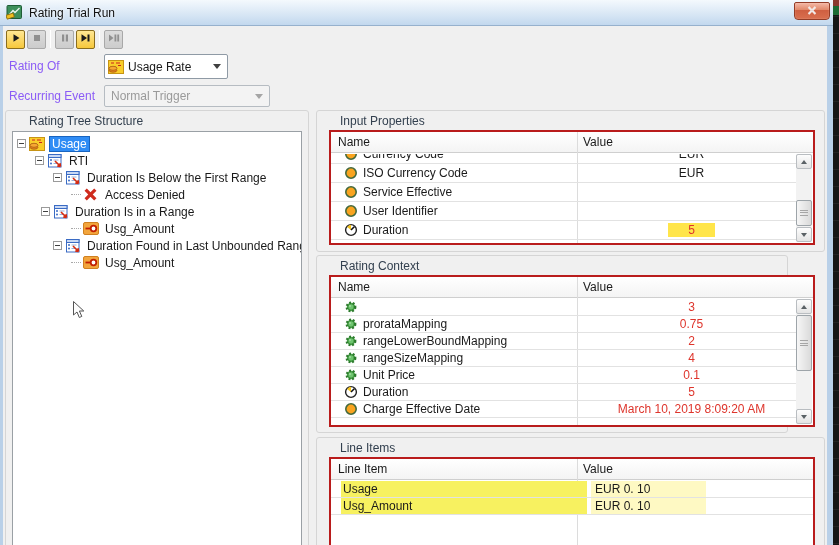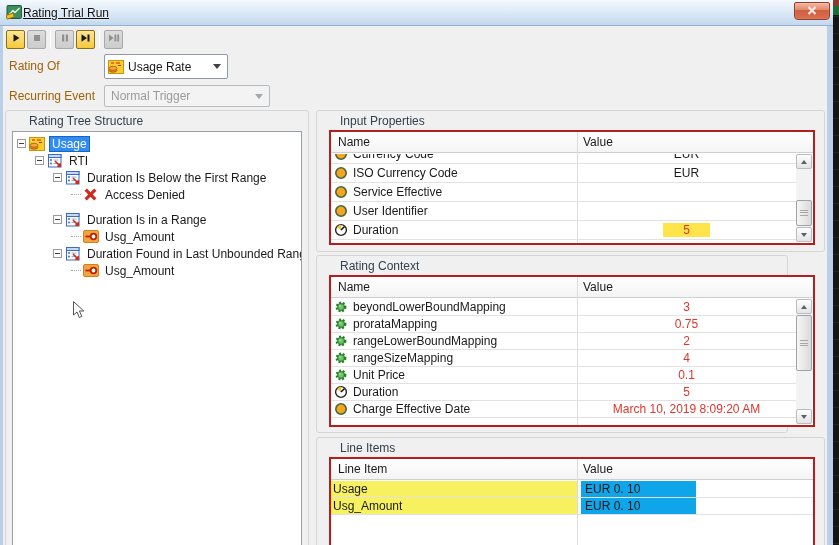--- a/index.html
+++ b/index.html
@@ -13,38 +13,38 @@
      background:repeating-linear-gradient(#161616 0 16px, #232323 16px 17px); }
   .bg-strip .red { position:absolute; top:0; left:0; right:0; height:6px; background:#8a3a30; }
   .bg-strip .green { position:absolute; top:6px; left:0; right:0; height:9px; background:#1d6b35; }
 
   
   .window { position:absolute; left:0; top:0; width:833px; height:560px; background:#b9d0e8; }
   .titlebar { position:absolute; left:0; top:0; right:0; height:26px;
     background:linear-gradient(#f4f9fd, #d9e7f5 55%, #c2d8ee); border-bottom:1px solid #96b1cd;
     display:flex; align-items:center; }
   .title-icon { margin-left:6px; width:17px; height:17px; display:inline-flex; }
-  .title-text { margin-left:0; color:#111; text-shadow:0 0 3px #fff;text-decoration:underline; }
+  .title-text { margin-left:6px; color:#111; text-shadow:0 0 3px #fff; }
   .close-btn { position:absolute; right:3px; top:2px; width:36px; height:18px;
     background:linear-gradient(#f4b8a6, #e08667 45%, #cf5f41 46%, #d96f4f);
     border:1px solid #933c27; border-radius:2px 2px 4px 4px;
     display:flex; align-items:center; justify-content:center; box-shadow:inset 0 0 1px #ffd9cc; }
   .win-content { position:absolute; left:3px; top:26px; width:824px; height:519px;
      background:#f0f0f0; overflow:hidden; }
 
   
   .toolbar { position:absolute; left:3px; top:3px; height:20px; display:flex; align-items:center; }
   .tb-btn { width:19px; height:19px; margin-right:2px; border-radius:2px;
     display:flex; align-items:center; justify-content:center; }
   .tb-btn.enabled { background:linear-gradient(#ffe793,#f7c83c); border:1px solid #8a6d1f; color:#1a1a1a; }
   .tb-btn.disabled { background:linear-gradient(#dcdcdc,#cccccc); border:1px solid #a8a8a8; color:#909090; }
   .tb-sep { width:1px; height:18px; background:#bcbcbc; margin:0 4px 0 2px; border-right:1px solid #fff; }
 
   
-  .ctl-label { position:absolute; left:6px; color:#a16207; }
+  .ctl-label { position:absolute; left:6px; color:#8b5cf6; }
   .combo { position:absolute; display:flex; align-items:center; background:#fff;
     border:1px solid #8f9aa5; border-radius:2px; }
   .combo .arrow { margin-left:auto; margin-right:6px; width:0; height:0;
     border-left:4px solid transparent; border-right:4px solid transparent; border-top:5px solid #404040; }
   .combo.disabled { background:#f3f3f3; border-color:#b6bcc2; color:#9a9a9a; }
   .combo.disabled .arrow { border-top-color:#a5a5a5; }
   .combo .c-icon { margin-left:3px; margin-right:4px; display:inline-flex; }
   .combo .c-text { white-space:nowrap; }
 
   
@@ -68,28 +68,28 @@
   .grid-head { height:21px; display:flex; align-items:center;
     background:linear-gradient(#ffffff,#f4f4f4); border-bottom:1px solid #cfcfcf; }
   .grid-head .h-name { width:246px; padding-left:7px; }
   .grid-head .h-value { flex:1; padding-left:6px; }
   .col-divider { position:absolute; left:246px; top:0; bottom:0; width:1px; background:#dcdcdc; }
   .grid-body { position:absolute; left:0; top:22px; right:17px; bottom:0; overflow:hidden; }
   .grid-body.no-sb { right:0; }
   .grid-row { display:flex; align-items:center; border-bottom:1px solid #e2e2e2; }
   .rh19 .grid-row { height:19px; }
   .rh17 .grid-row { height:17px; }
-  .cell-name { width:246px; display:flex; align-items:center; padding-left:2px; overflow:hidden; }
+  .cell-name { width:246px; display:flex; align-items:center; padding-left:2px; overflow:hidden;margin-left:10px; }
   .cell-name .row-ico { width:14px; height:14px; margin:0 5px 0 1px; flex:none; display:inline-flex; }
   .cell-value { flex:1; text-align:center; overflow:hidden; white-space:nowrap; }
   .cell-value.left { text-align:left; padding-left:4px; }
   .red { color:#de352c; }
   .val-hl { background:#ffe54a; padding:1px 20px; }
   .li-hl-name { background:#f7f160; height:100%; display:flex; align-items:center; }
-  .li-hl-val { background:#0ea5e9; display:inline-block; width:115px; padding:1px 0 1px 4px; }
+  .li-hl-val { background:#fef9c3; display:inline-block; width:115px; padding:1px 0 1px 4px; }
 
   
   .sb { position:absolute; right:1px; top:22px; bottom:1px; width:16px; background:#f2f2f2; }
   .sb-btn { position:absolute; left:0; right:0; height:15px; background:linear-gradient(#fdfdfd,#e4e4e4);
     border:1px solid #b9bdc1; border-radius:2px; display:flex; align-items:center; justify-content:center; }
   .sb-btn.up { top:0; } .sb-btn.down { bottom:0; }
   .tri-up { width:0; height:0; border-left:3.5px solid transparent; border-right:3.5px solid transparent; border-bottom:4px solid #5a6165; }
   .tri-down { width:0; height:0; border-left:3.5px solid transparent; border-right:3.5px solid transparent; border-top:4px solid #5a6165; }
   .sb-thumb { position:absolute; left:0; right:0; background:linear-gradient(90deg,#f6f6f6,#dadada);
     border:1px solid #9da4a9; border-radius:2px; }
@@ -232,21 +232,21 @@
             </div>
             <div class="tree-row" style="padding-left: 58px;">
               <span class="tree-line"></span>
               <span class="tree-ico">
                 <svg width="15" height="15" viewBox="0 0 14 14">
                   <path d="M2.5 2.5 L11.5 11.5 M11.5 2.5 L2.5 11.5" stroke="#cf2b1d" stroke-width="3"></path>
                 </svg>
               </span>
               <span class="tree-label">Access Denied</span>
             </div>
-            <div class="tree-row" style="padding-left: 40px; margin-top: 8px;">
+            <div class="tree-row" style="padding-left: 28px;">
               <span class="expander"></span>
               <span class="tree-ico">
                 <svg width="16" height="16" viewBox="0 0 16 16">
                   <rect x="1.5" y="1.5" width="12.5" height="12.5" fill="#fff" stroke="#3a6bc4"></rect>
                   <rect x="1.5" y="1.5" width="12.5" height="3" fill="#c8d8f4" stroke="#3a6bc4"></rect>
                   <circle cx="4" cy="7" r="1" fill="#3a6bc4"></circle>
                   <circle cx="4" cy="10.5" r="1" fill="#3a6bc4"></circle>
                   <rect x="6.5" y="6.5" width="5" height="1" fill="#9ab0d8"></rect>
                   <rect x="6.5" y="10" width="5" height="1" fill="#9ab0d8"></rect>
                   <path d="M8 8 L13.5 13.5 M13.5 13.5 L10.2 13 M13.5 13.5 L13 10.2" stroke="#d42a10" stroke-width="1.6" fill="none"></path>
@@ -400,21 +400,20 @@
               <div>
                 <div class="grid-row">
                   <div class="cell-name">
                     <span class="row-ico">
                       <svg width="14" height="14" viewBox="0 0 14 14">
                         <circle cx="7" cy="7" r="4.2" fill="#4aa34a" stroke="#2c7a2c" stroke-width="2.4" stroke-dasharray="1.8 1.7"></circle>
                         <circle cx="7" cy="7" r="2.4" fill="#6fc46f"></circle>
                         <circle cx="6" cy="6" r="0.9" fill="#a9dfa9"></circle>
                       </svg>
                     </span>
-                    <span>beyondLowerBoundMapping</span>
                   </div>
                   <div class="cell-value"><span class="red">3</span></div>
                 </div>
                 <div class="grid-row">
                   <div class="cell-name">
                     <span class="row-ico">
                       <svg width="14" height="14" viewBox="0 0 14 14">
                         <circle cx="7" cy="7" r="4.2" fill="#4aa34a" stroke="#2c7a2c" stroke-width="2.4" stroke-dasharray="1.8 1.7"></circle>
                         <circle cx="7" cy="7" r="2.4" fill="#6fc46f"></circle>
                         <circle cx="6" cy="6" r="0.9" fill="#a9dfa9"></circle>

